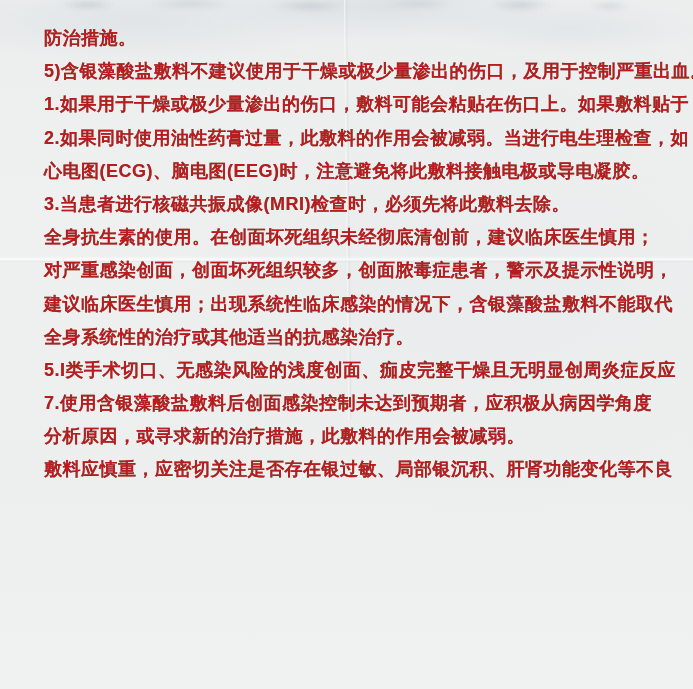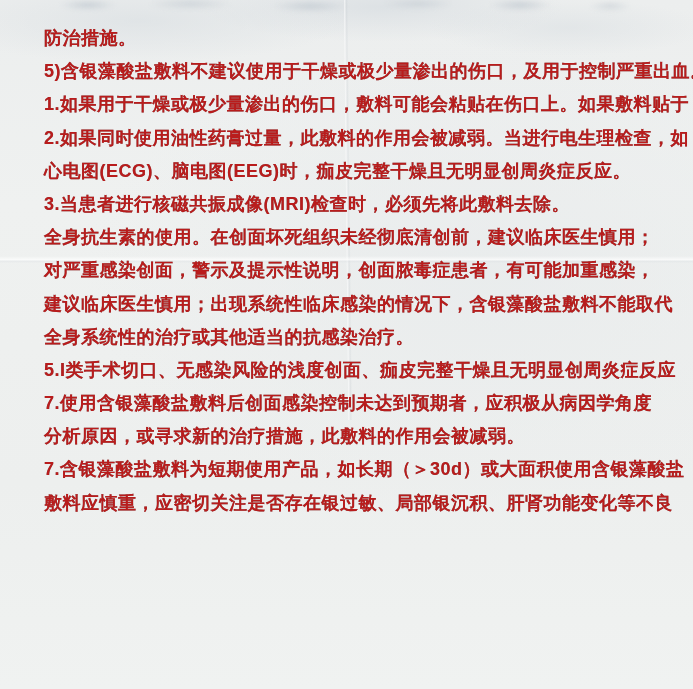--- a/index.html
+++ b/index.html
@@ -96,24 +96,23 @@
 <div class="paper-texture"></div>
 <div class="ghost-marks"></div>
 <div class="crease-vertical"></div>
 <div class="crease-horizontal"></div>
 
 <div class="doc-text">
   <div class="line">防治措施。</div>
   <div class="line">5)含银藻酸盐敷料不建议使用于干燥或极少量渗出的伤口，及用于控制严重出血。</div>
   <div class="line">1.如果用于干燥或极少量渗出的伤口，敷料可能会粘贴在伤口上。如果敷料贴于</div>
   <div class="line">2.如果同时使用油性药膏过量，此敷料的作用会被减弱。当进行电生理检查，如</div>
-  <div class="line">心电图(ECG)、脑电图(EEG)时，痂皮完整干燥且无明显创周炎症反应。</div>
+  <div class="line">心电图(ECG)、脑电图(EEG)时，注意避免将此敷料接触电极或导电凝胶。</div>
   <div class="line">3.当患者进行核磁共振成像(MRI)检查时，必须先将此敷料去除。</div>
   <div class="line">全身抗生素的使用。在创面坏死组织未经彻底清创前，建议临床医生慎用；</div>
-  <div class="line">对严重感染创面，警示及提示性说明，创面脓毒症患者，有可能加重感染，</div>
+  <div class="line">对严重感染创面，创面坏死组织较多，创面脓毒症患者，警示及提示性说明，</div>
   <div class="line">建议临床医生慎用；出现系统性临床感染的情况下，含银藻酸盐敷料不能取代</div>
   <div class="line">全身系统性的治疗或其他适当的抗感染治疗。</div>
   <div class="line">5.I类手术切口、无感染风险的浅度创面、痂皮完整干燥且无明显创周炎症反应</div>
   <div class="line">7.使用含银藻酸盐敷料后创面感染控制未达到预期者，应积极从病因学角度</div>
   <div class="line">分析原因，或寻求新的治疗措施，此敷料的作用会被减弱。</div>
-  <div class="line">7.含银藻酸盐敷料为短期使用产品，如长期（＞30d）或大面积使用含银藻酸盐</div>
   <div class="line">敷料应慎重，应密切关注是否存在银过敏、局部银沉积、肝肾功能变化等不良</div>
 </div>
 
 </body></html>

